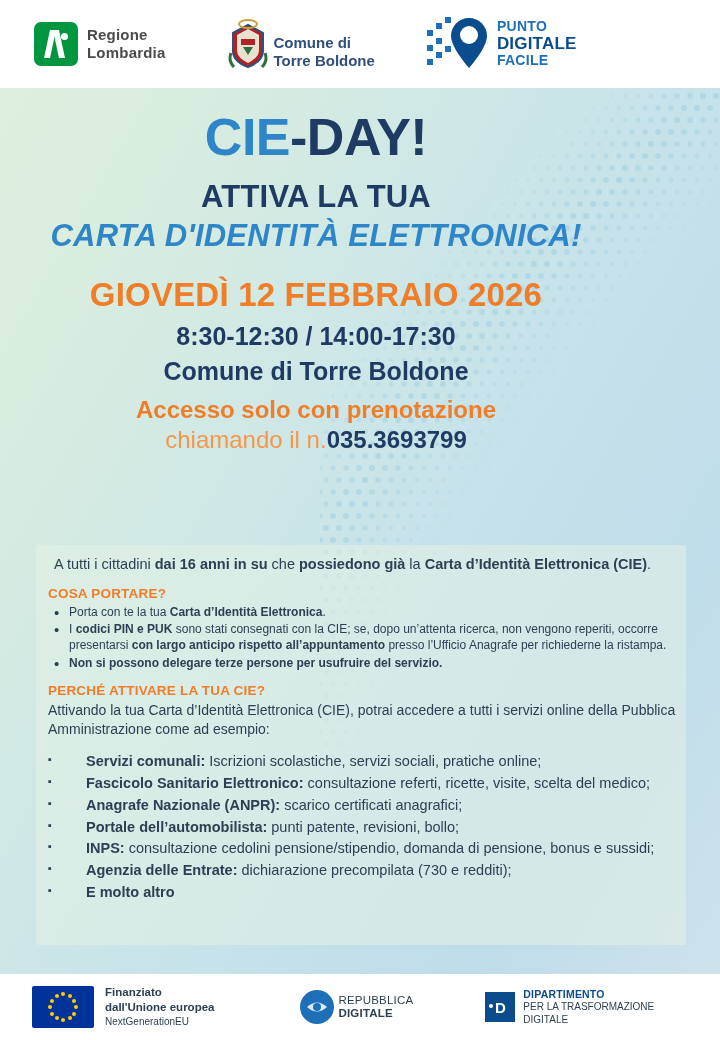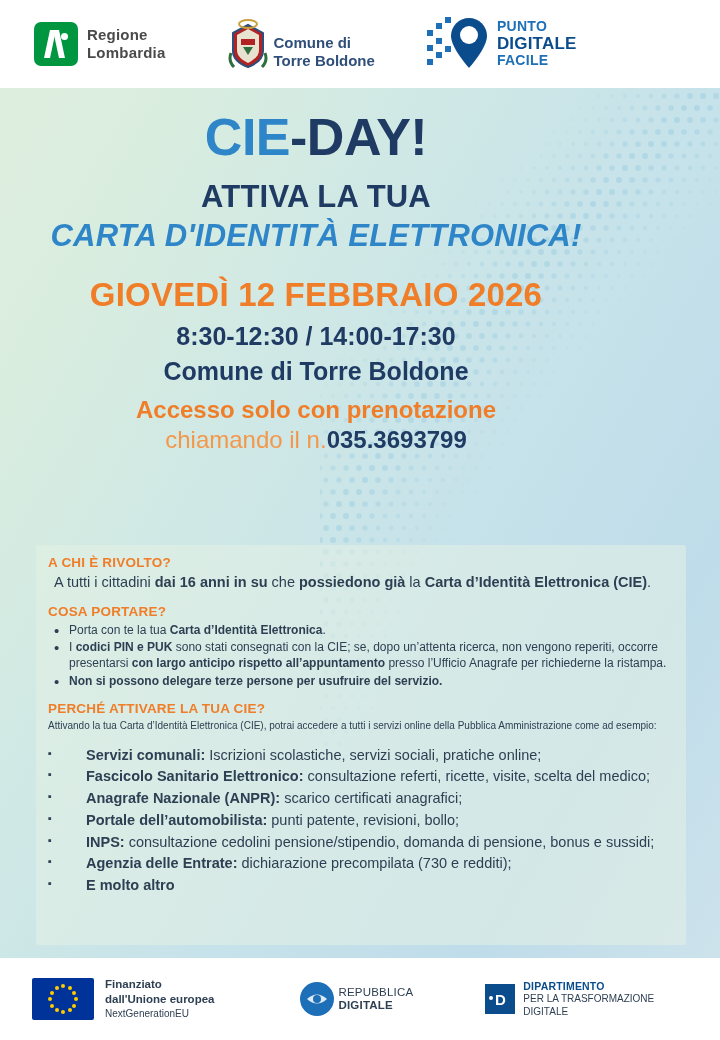--- a/index.html
+++ b/index.html
@@ -123,25 +123,25 @@
   }
   .services { margin-top: 12px; }
   .services li {
     list-style: none; position: relative; padding-left: 11px;
     font-size: 14.5px; line-height: 1.5; color: #2d3f52;
   }
   .services li::before {
     content: "▪"; position: absolute; left: 0; top: 0px; font-size: 11px; color: #2d3f52;
   }
   .services b { font-weight: bold; margin-left: 27px; }
-  .why-para { font-size: 10px; line-height: 1.38; margin-top: 1px; }
+  .why-para { font-size: 14px; line-height: 1.38; margin-top: 1px; }
 
   
   .footer {
-    position: absolute; left: 0; bottom: 0; width: 720px; height: 82px;
+    position: absolute; left: 0; bottom: 0; width: 720px; height: 66px;
     background: #ffffff; z-index: 5;
     display: flex; align-items: center;
   }
   .eu-flag {
     width: 62px; height: 42px; background: #003399; border-radius: 2px;
     position: relative; margin-left: 32px; flex: none;
   }
   .eu-star {
     position: absolute; width: 4px; height: 4px; background: #FFCC00;
     border-radius: 50%;
@@ -1060,21 +1060,20 @@
     <div class="title-sub2">CARTA D'IDENTITÀ ELETTRONICA!</div>
     <div class="date-line">GIOVEDÌ 12 FEBBRAIO 2026</div>
     <div class="hours-line">8:30-12:30 / 14:00-17:30</div>
     <div class="place-line">Comune di Torre Boldone</div>
     <div class="booking-line">Accesso solo con prenotazione</div>
     <div class="phone-line"><span>chiamando il n.</span><b>035.3693799</b></div>
   </div>
 
   <div class="content">
 
-    <div class="sec-head">A CHI È RIVOLTO?</div>
     <div class="para" style="padding-left:6px;">
       <span>A tutti i cittadini </span><b>dai 16 anni in su</b><span> che </span><b>possiedono già</b><span> la </span><b>Carta d’Identità Elettronica (CIE)</b><span>.</span>
     </div>
 
     <div class="gap"></div>
 
     <div class="sec-head">COSA PORTARE?</div>
     <ul class="dots">
       <li>
         <span>Porta con te la tua </span><b>Carta d’Identità Elettronica</b><span>.</span>

